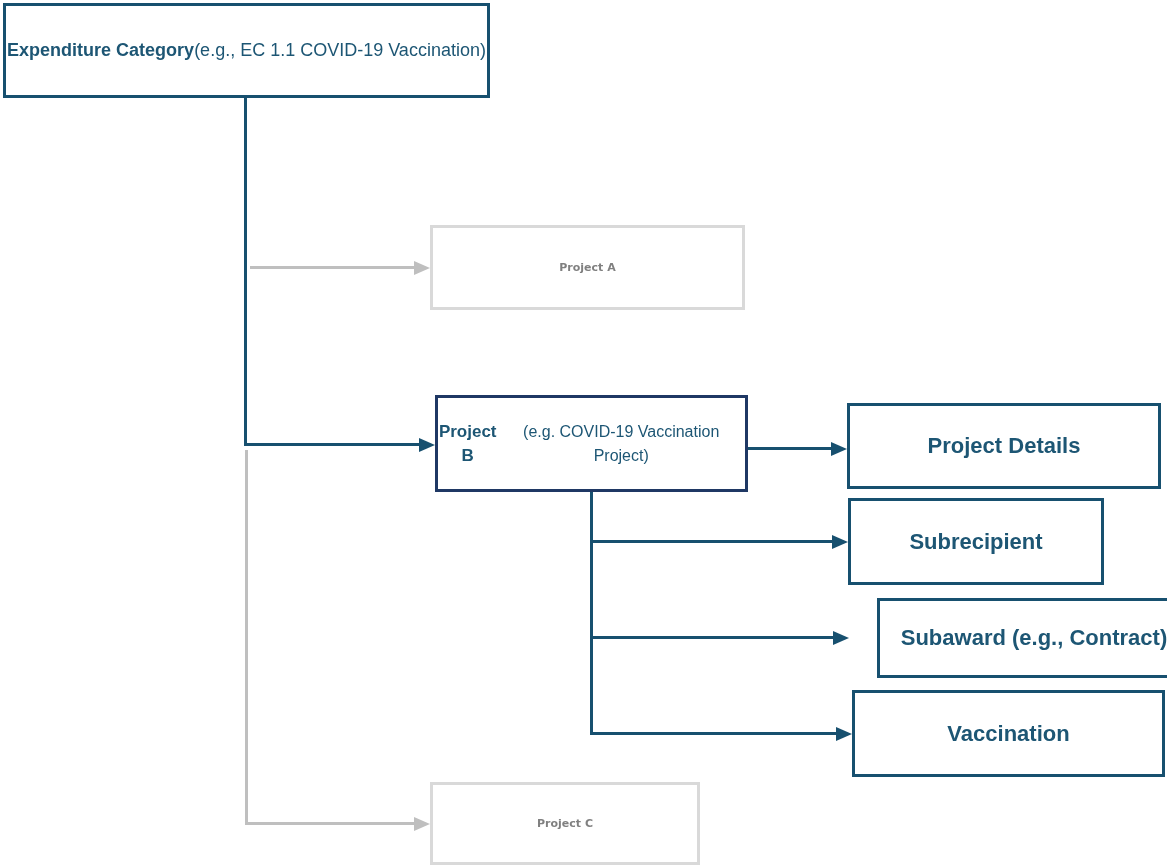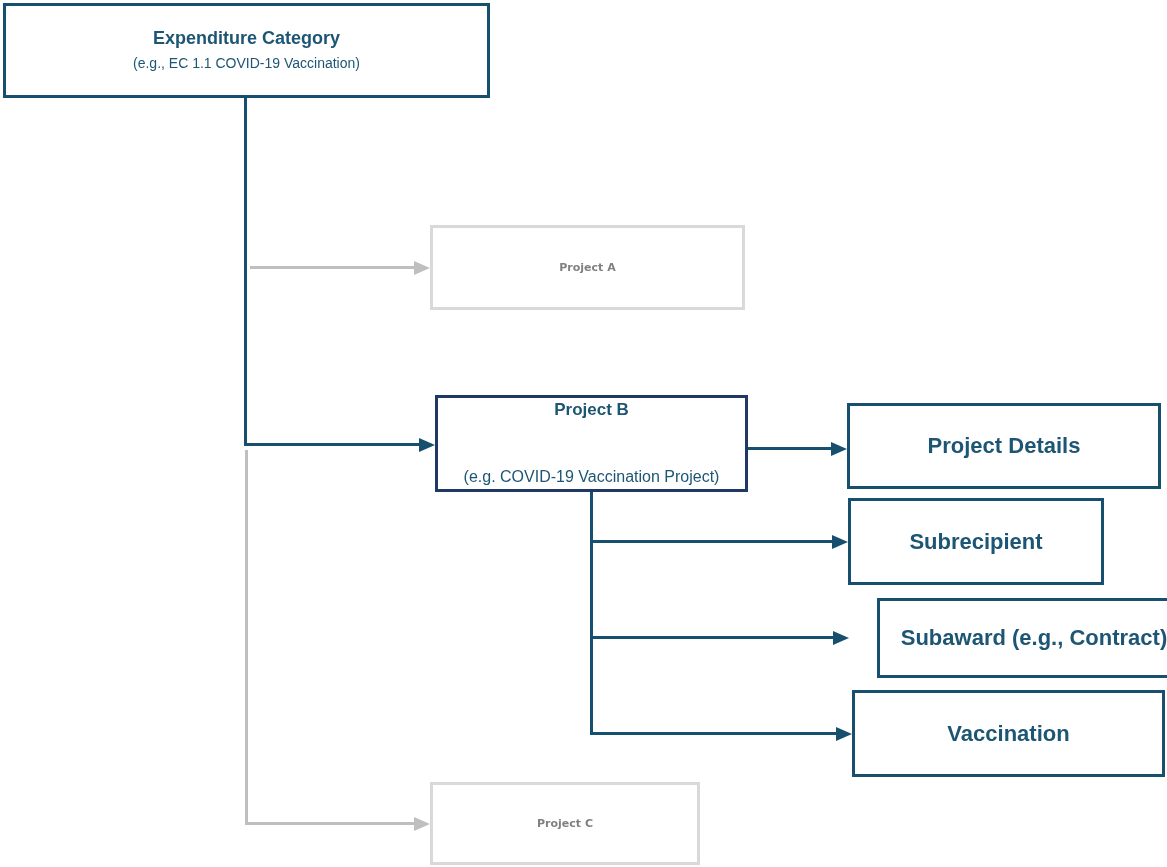--- a/index.html
+++ b/index.html
@@ -16,39 +16,39 @@
     position:relative;
     width:1167px;
     height:867px;
     background:#ffffff;
     overflow:hidden;
     font-family:"Liberation Sans", sans-serif;
   }
   .box{
     position:absolute;
     display:flex;
-    flex-direction:column;
+    flex-direction:row;
     align-items:center;
     justify-content:center;
     text-align:center;
     background:#ffffff;
   }
   .box.navy-border{border:3px solid var(--steel-blue);}
   .box.dark-border{border:3px solid var(--dark-navy);}
   .box.gray-border{border:3px solid var(--gray-border);}
   .title-navy{
     color:var(--text-navy);
     font-weight:bold;
     font-size:18px;
     line-height:25px;
   }
   .sub-navy{
     color:var(--text-navy);
     font-weight:normal;
-    font-size:14px;
+    font-size:18px;
     line-height:25px;
   }
   .title-b{
     color:var(--text-navy);
     font-weight:bold;
     font-size:17px;
     line-height:24px;
   }
   .sub-b{
     color:var(--text-navy);

